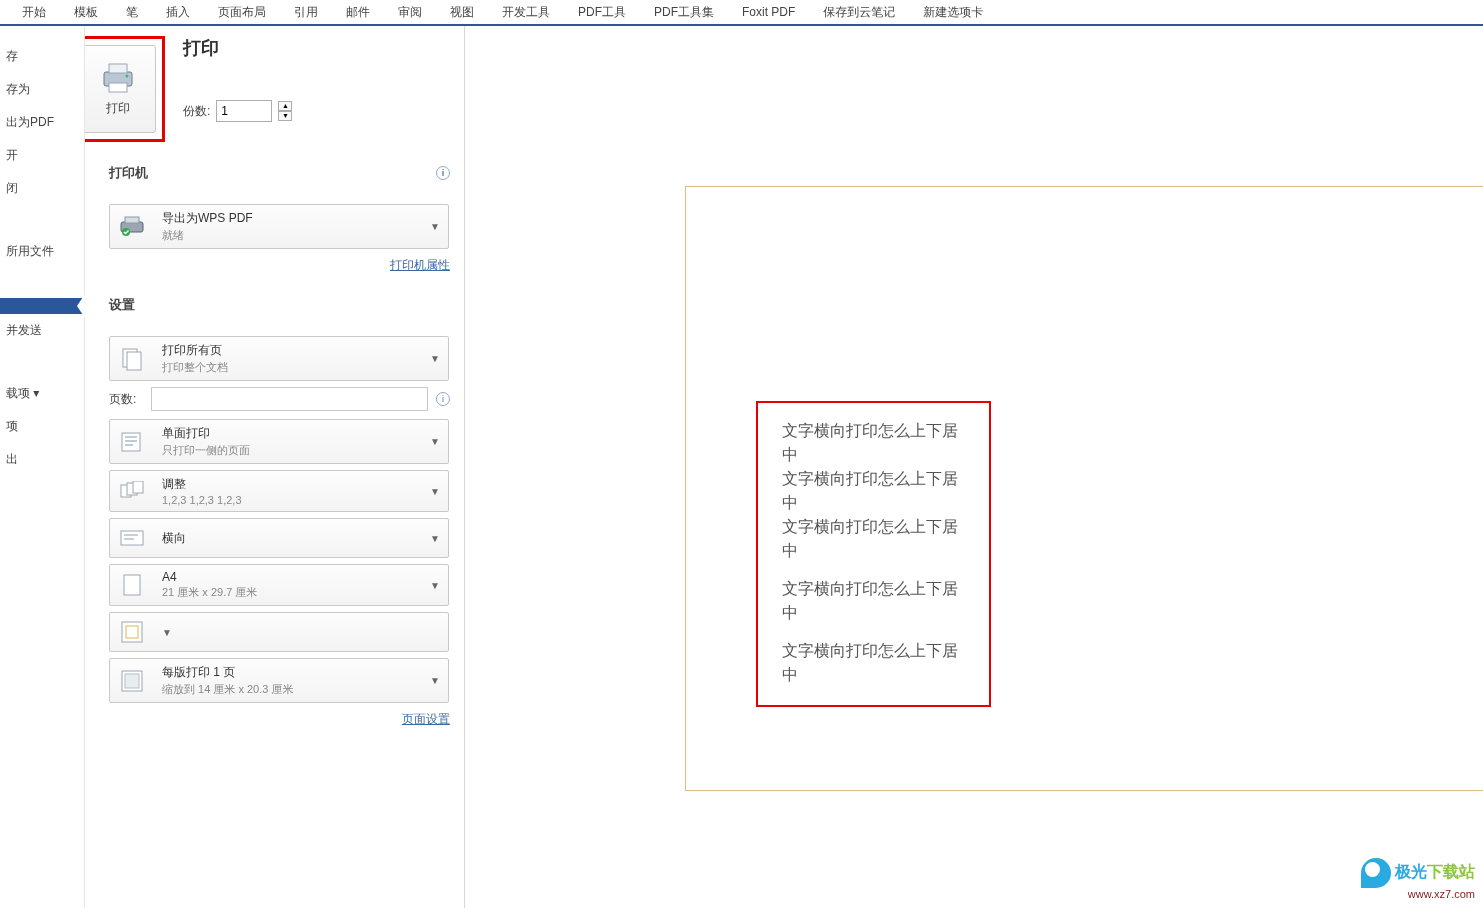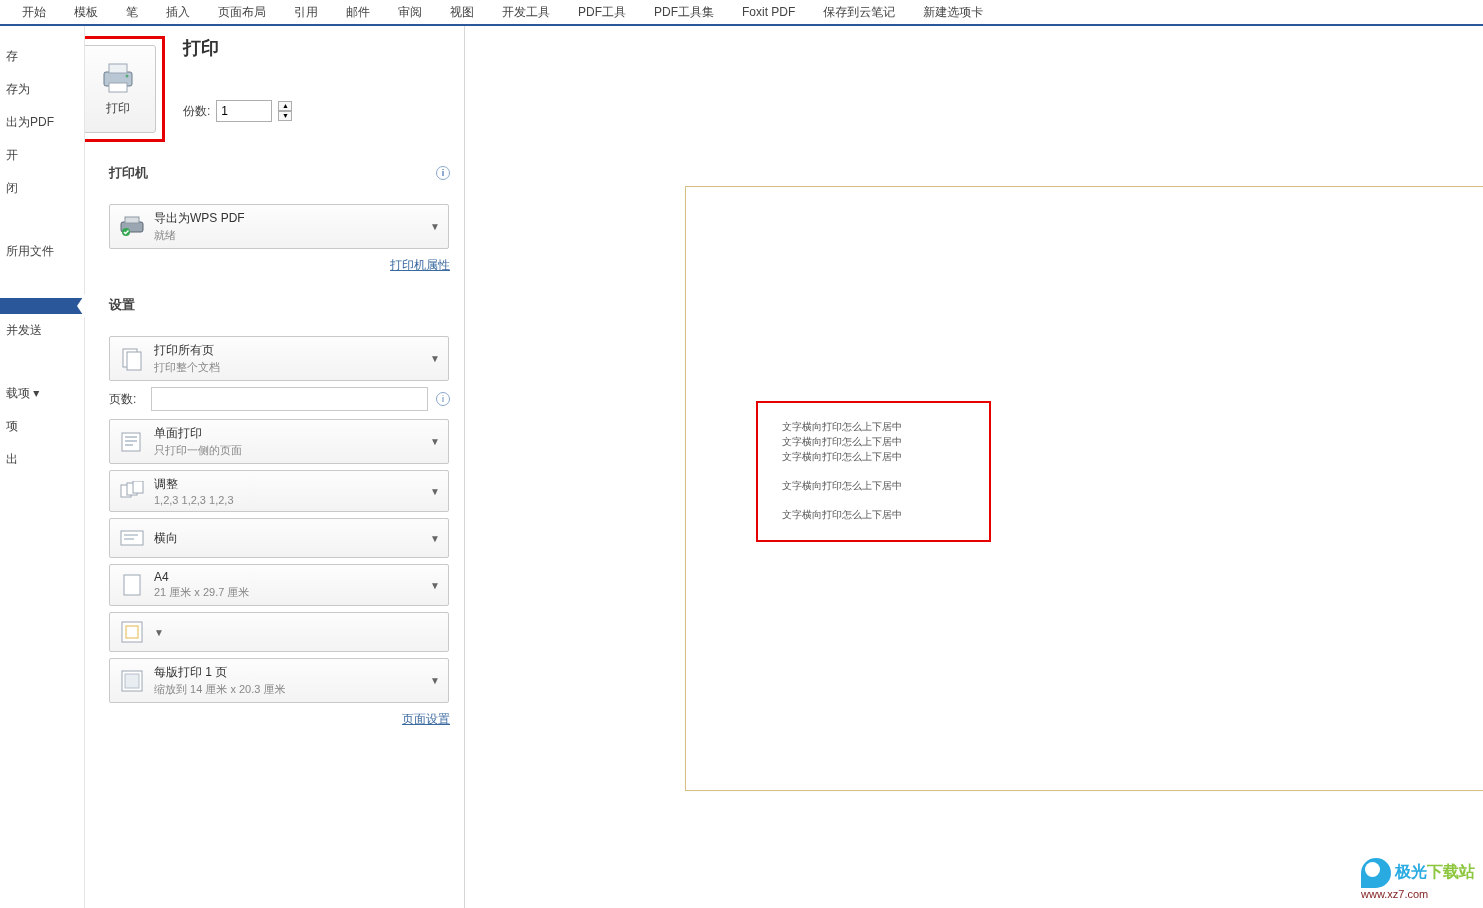--- a/index.html
+++ b/index.html
@@ -26,42 +26,42 @@
 .print-btn { width: 76px; height: 88px; border: 1px solid #c9c9c9; border-radius: 3px; background: linear-gradient(#fdfdfd,#f1f1f1); display: flex; flex-direction: column; align-items: center; justify-content: center; gap: 6px; cursor: pointer; }
 .print-btn .plabel { font-size: 12px; color: #444; }
 .copies-row { display: flex; align-items: center; gap: 6px; margin-top: 40px; }
 .copies-row input { width: 56px; height: 22px; border: 1px solid #adadad; padding: 0 4px; font-size: 12px; }
 .spin { display: flex; flex-direction: column; }
 .spin span { width: 14px; height: 10px; border: 1px solid #adadad; font-size: 7px; text-align: center; line-height: 8px; cursor: pointer; background: #f7f7f7; }
 
 .section-title { font-size: 13px; color: #444; font-weight: bold; margin: 22px 0; display: flex; align-items: center; }
 .info-i { margin-left: auto; width: 14px; height: 14px; border: 1px solid #8aa8cc; border-radius: 50%; color: #4e7ab5; font-size: 9px; text-align: center; line-height: 12px; }
 
-.dropdown { width: 340px; border: 1px solid #c9c9c9; border-radius: 2px; background: linear-gradient(#fdfdfd,#f3f3f3); padding: 5px 8px; display: flex; align-items: center; gap: 8px; margin-bottom: 6px; cursor: pointer; position: relative; }
+.dropdown { width: 340px; border: 1px solid #c9c9c9; border-radius: 2px; background: linear-gradient(#fdfdfd,#f3f3f3); padding: 5px 8px; display: flex; align-items: center; gap: 16px; margin-bottom: 6px; cursor: pointer; position: relative; }
 .dropdown .icon { width: 28px; height: 28px; display: flex; align-items: center; justify-content: center; flex-shrink: 0; }
 .dropdown .texts { flex: 1; }
 .dropdown .line1 { font-size: 12px; color: #333; }
 .dropdown .line2 { font-size: 11px; color: #888; margin-top: 1px; }
 .dropdown .caret { color: #666; font-size: 10px; }
 
 .link-row { text-align: right; margin: 4px 0 10px 0; }
 .link-row a { font-size: 12px; color: #3b6aa0; text-decoration: underline; cursor: pointer; }
 
 .pages-row { display: flex; align-items: center; gap: 8px; margin-bottom: 8px; }
 .pages-row .label { font-size: 12px; color: #444; width: 34px; }
 .pages-row input { flex: 1; height: 24px; border: 1px solid #c9c9c9; padding: 0 6px; font-size: 12px; }
 
 
 .preview { flex: 1; background: #fff; position: relative; }
 .page { position: absolute; left: 220px; top: 160px; width: 820px; height: 605px; background: #fff; border: 1px solid #d7c083; box-shadow: 0 0 2px rgba(0,0,0,0.05); }
 .text-block { position: absolute; left: 70px; top: 214px; width: 235px; border: 2px solid #e60000; padding: 16px 24px 18px 24px; }
-.text-block p { font-size: 10px; color: #555; line-height: 1.5; }
+.text-block p { font-size: 16px; color: #555; line-height: 1.5; }
 .text-block .spacer { height: 14px; }
 
-.watermark { position: absolute; right: 8px; bottom: 8px; text-align: left; }
+.watermark { position: absolute; right: 8px; bottom: 8px; text-align: right; }
 .watermark .l1 { font-size: 16px; font-weight: bold; color: #29abe2; }
 .watermark .l1 .g { color: #8dc63f; }
 .watermark .l2 { font-size: 11px; color: #7f1d1d; }
 .wm-icon { display: inline-block; width: 30px; height: 30px; background: #29abe2; border-radius: 50% 50% 50% 0; position: relative; vertical-align: middle; margin-right: 4px; }
 .wm-icon::after { content: ""; position: absolute; top: 4px; left: 4px; width: 15px; height: 15px; background: #fff; border-radius: 50%; }
 
 
 svg { display: block; }
 </style>
 </head>

